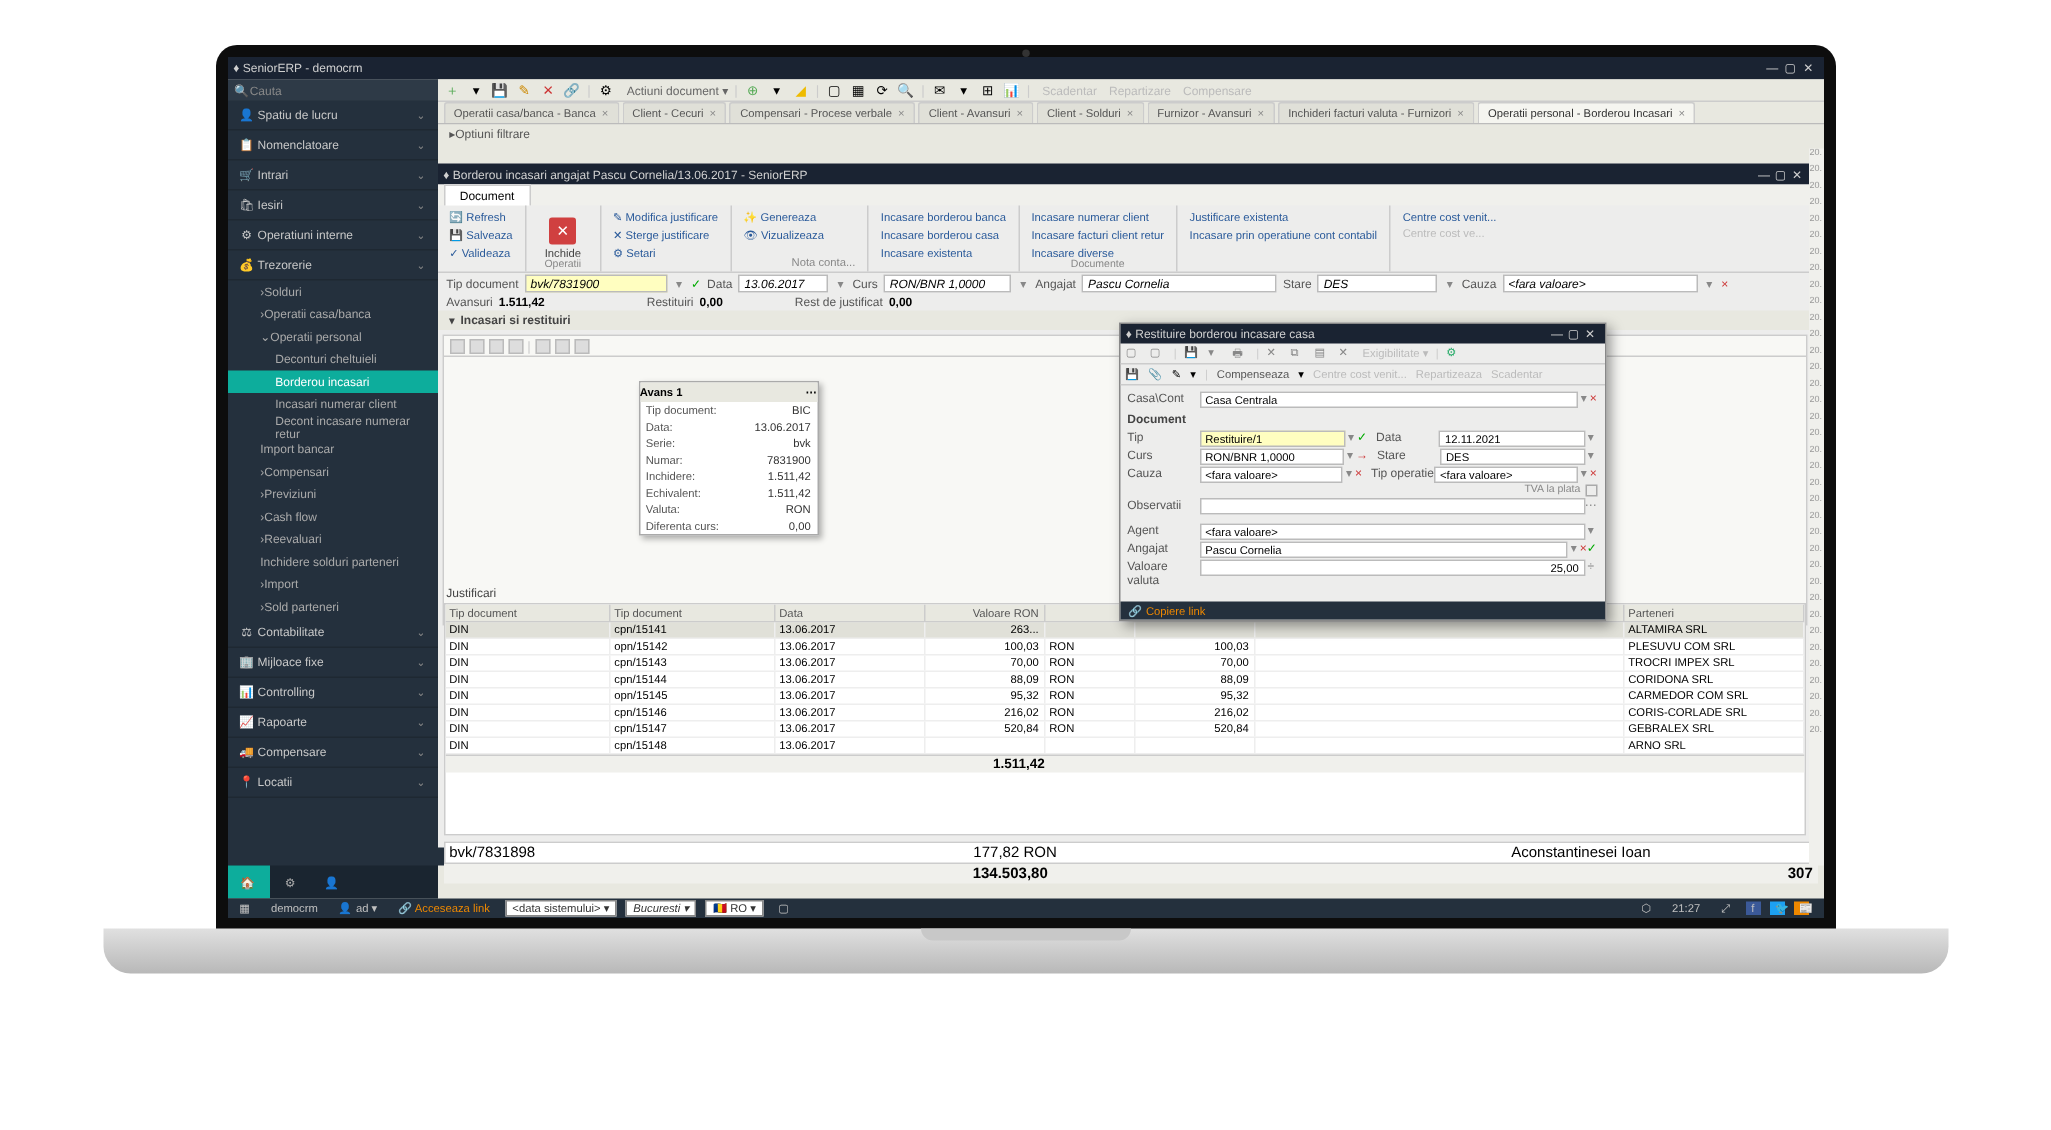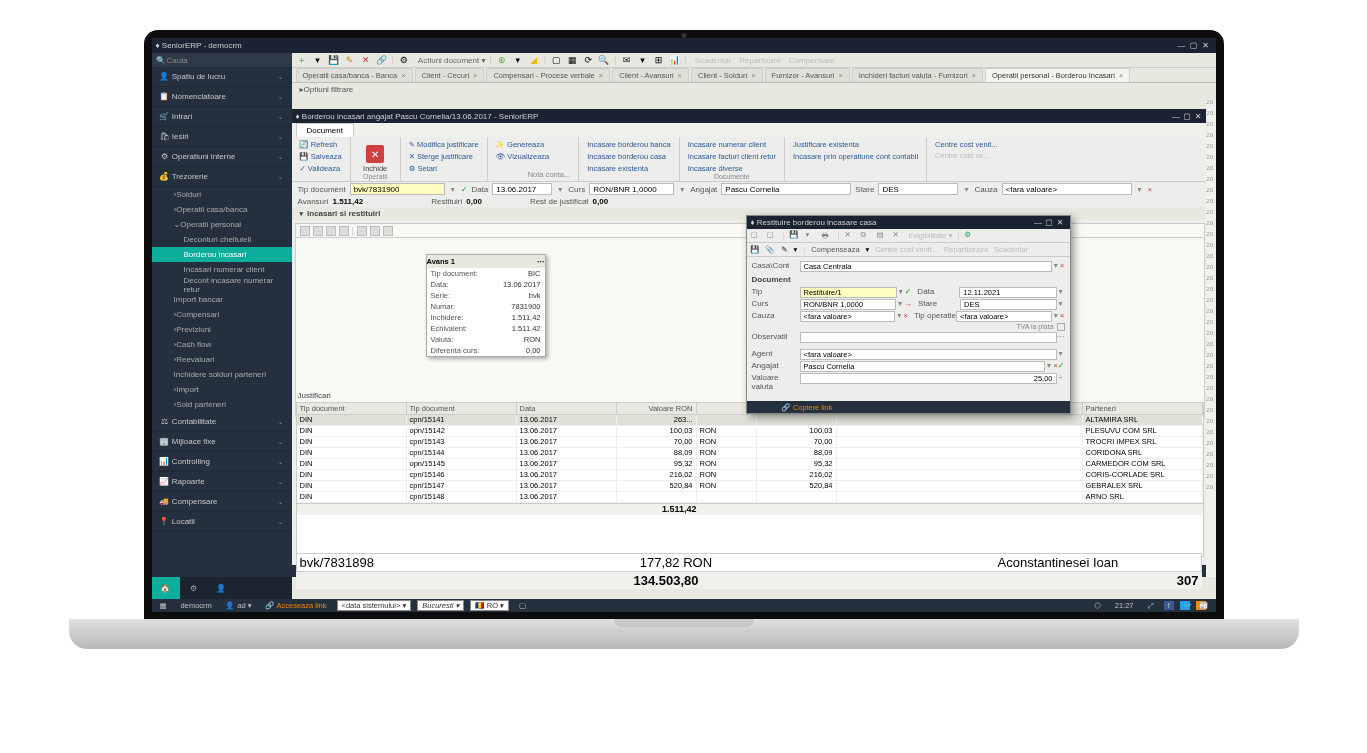--- a/index.html
+++ b/index.html
@@ -46,21 +46,21 @@
 .ribbon { height:45px; background:#ededec; border-bottom:1px solid #ccc; display:flex; font-size:7.5px; color:#444;}
 .ribbon-grp { border-right:1px solid #ccc; padding:2px 8px; display:flex; flex-direction:column; gap:1px; position:relative;}
 .ribbon-grp.center { align-items:center; justify-content:center;}
 .ribbon-grp .grp-label { position:absolute; bottom:1px; left:0; right:0; text-align:center; color:#888; font-size:7px;}
 .ribbon a { color:#2a5a9a; cursor:pointer; display:flex; align-items:center; gap:2px; line-height:11px;}
 .ribbon .bigbtn { display:flex; flex-direction:column; align-items:center; gap:1px; padding:2px;}
 .ribbon .redsq { width:18px; height:18px; background:#d04040; border-radius:2px; display:flex; align-items:center; justify-content:center; color:#fff; font-size:10px;}
 
 .formrow { display:flex; align-items:center; padding:1px 6px; font-size:8px; gap:4px;}
 .formrow .lbl { color:#555; min-width:auto;}
-.formrow .fld { background:#fff; border:1px solid #bbb; padding:0 3px; height:12px; min-width:50px; display:flex; align-items:center; font-size:8px;}
+.formrow .fld { background:#fff; border:1px solid #bbb; padding:0 3px; height:12px; min-width:50px; display:flex; align-items:center; font-size:8px;font-style:italic;}
 .formrow .fld.yel { background:#fffec0; }
 .formrow .dd { width:8px; text-align:center; color:#888; cursor:pointer;}
 .formrow .chk { color:#0a0;}
 
 .section-hdr { background:#e8e8e0; padding:2px 8px; font-size:8px; font-weight:bold; color:#444; display:flex; align-items:center; gap:4px;}
 .section-hdr .tri { font-size:7px;}
 
 .split { display:flex; height:200px; }
 .split-pane { flex:1; border:1px solid #ccc; background:#f8f8f5; margin:3px; position:relative;}
 .pane-tb { height:14px; border-bottom:1px solid #ccc; display:flex; align-items:center; padding:0 4px; gap:3px;}
@@ -508,21 +508,21 @@
 
           <div class="statusbar">
             <span class="sitem">iuliana/13.06.2007/1</span>
             <span class="sitem" style="color:#e80;">🔗 <span>Copiere link</span></span>
             <div class="spacer"></div>
             <span class="sitem">Progres</span>
             <span style="width:40px;height:8px;background:#fff;display:inline-block;"></span>
           </div>
         </div>
 
-        <div style="position:absolute;bottom:10px;left:4px;right:14px;font-size:13px;">
+        <div style="position:absolute;bottom:10px;left:4px;right:4px;font-size:10px;">
           <div style="display:flex;background:#fff;border:1px solid #ccc;padding:1px 3px;">
             <span style="width:110px;">bvk/7831898</span>
             <span style="width:210px;"></span>
             <span style="width:60px;text-align:right;">177,82</span>&nbsp;
             <span style="width:60px;">RON</span>
             <span style="flex:1;"></span>
             <span style="width:150px;">Aconstantinesei Ioan</span>
             <span style="width:50px;"></span>
           </div>
           <div style="display:flex;background:#f0f0ec;padding:1px 3px;">
@@ -689,21 +689,21 @@
           </div>
           <div class="mrow">
             <span class="mlbl">Valoare valuta</span>
             <span class="mfld" style="flex:1;text-align:right;justify-content:flex-end;">
                 <span>25,00</span>
               </span>
               <span class="mdd">÷</span>
           </div>
         </div>
         <div class="modal-darkbar">
-          <span style="color:#e80;margin-left:29px;">🔗 <span>Copiere link</span></span>
+          <span style="color:#e80;">🔗 <span>Copiere link</span></span>
         </div>
       </div>
 
       <div class="bottombar">
         <span class="bitem">▦</span>
         <span class="bitem">democrm</span>
         <span class="bitem">👤 <span>ad</span> ▾</span>
         <span class="bitem" style="color:#e80;">🔗 <span>Acceseaza link</span></span>
         <span class="bitem" style="background:#fff;color:#333;border:1px solid #888;"><span>&lt;data sistemului&gt;</span> ▾</span>
         <span class="bitem" style="background:#ffffff;color:#333;border:1px solid #888;font-style:italic;"><span>Bucuresti</span> ▾</span>

